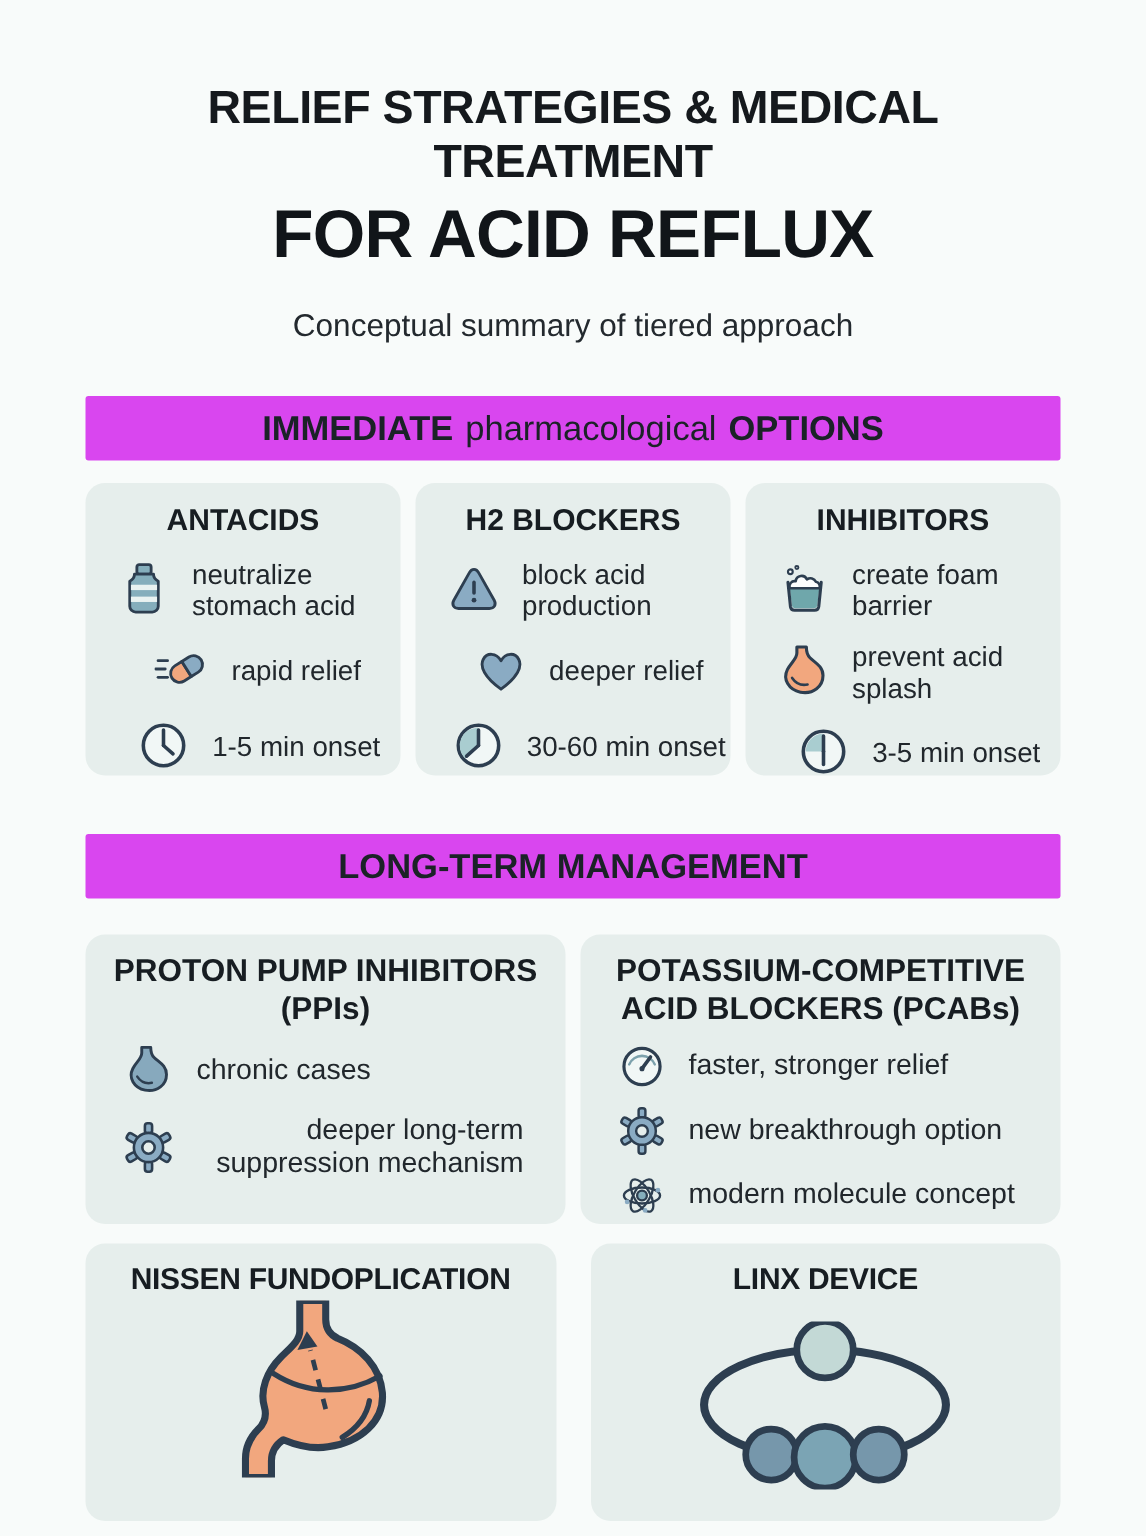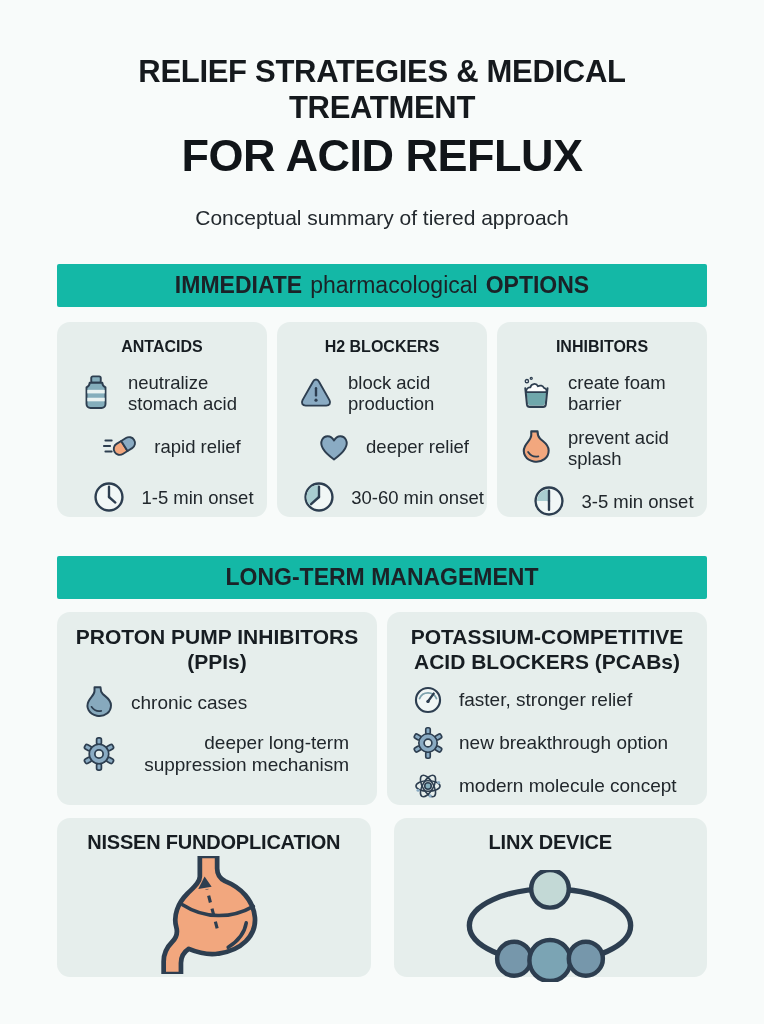--- a/index.html
+++ b/index.html
@@ -15,49 +15,49 @@
   
   .titleblock { text-align:center; }
   .t1 { font-size:31px; font-weight:700; letter-spacing:-0.3px; color:#15191d; }
   .t2 { font-size:45px; font-weight:800; letter-spacing:-0.5px; color:#111519; margin-top:4px; }
   .t3 { font-size:21px; font-weight:400; color:#23292e; margin-top:24px; }
 
   
   .bar {
     margin-top:34px;
     height:43px;
-    background:#14b8a6;
+    background:#d946ef;
     border-radius:2px;
     display:flex; align-items:center; justify-content:center;
     font-size:23px; color:#1b2227;
   }
   .bar .b { font-weight:700; }
   .bar span { margin:0 4px; }
 
   
   .row { display:flex; margin-top:15px; }
   .row1 { gap:10px; }
-  .row2 { gap:10px; margin-top:13px; }
+  .row2 { gap:10px; margin-top:24px; }
   .row3 { gap:23px; margin-top:13px; }
 
   .card {
     background:#e6eeec;
     border-radius:13px;
     flex:1;
   }
   .row1 .card { height:195px; padding-top:13px; }
   .row2 .card { height:193px; padding-top:12px; }
-  .row3 .card { height:159px; padding-top:12px; }
+  .row3 .card { height:185px; padding-top:12px; }
 
   .ctitle {
     text-align:center;
     font-weight:700;
     color:#171d22;
   }
-  .row1 .ctitle { font-size:16px; line-height:24px; }
+  .row1 .ctitle { font-size:20px; line-height:24px; }
   .row2 .ctitle { font-size:21px; line-height:25px; padding:0 10px; }
   .row3 .ctitle { font-size:20px; line-height:24px; letter-spacing:-0.2px; }
 
   .item { display:flex; align-items:center; }
   .row1 .item { margin:13px 0 0 20px; gap:13px;justify-content:center; }
   .row1 .item .icn { width:38px; height:38px; flex:0 0 38px; }
   .row1 .item .itxt { font-size:18.5px; line-height:21px; max-width:142px; color:#21272c; }
 
   .row2 .item { margin:11px 0 0 24px; gap:14px; }
   .row2 .item .icn { width:36px; height:36px; flex:0 0 36px; }

